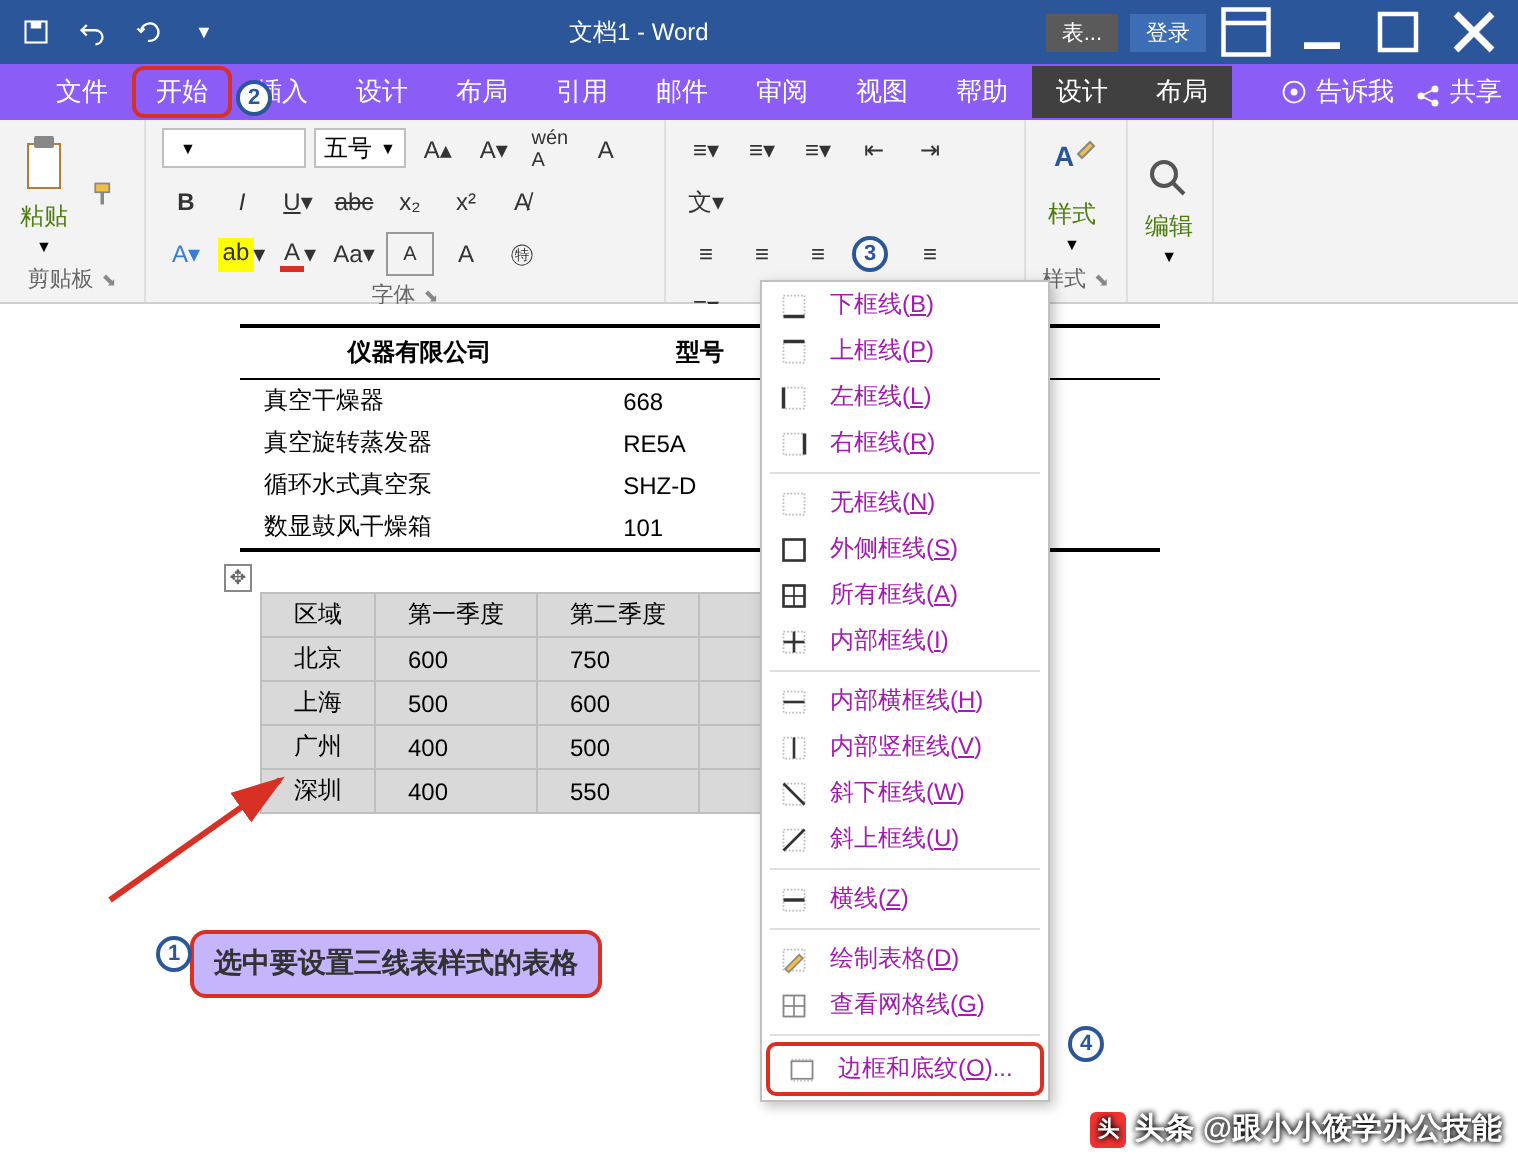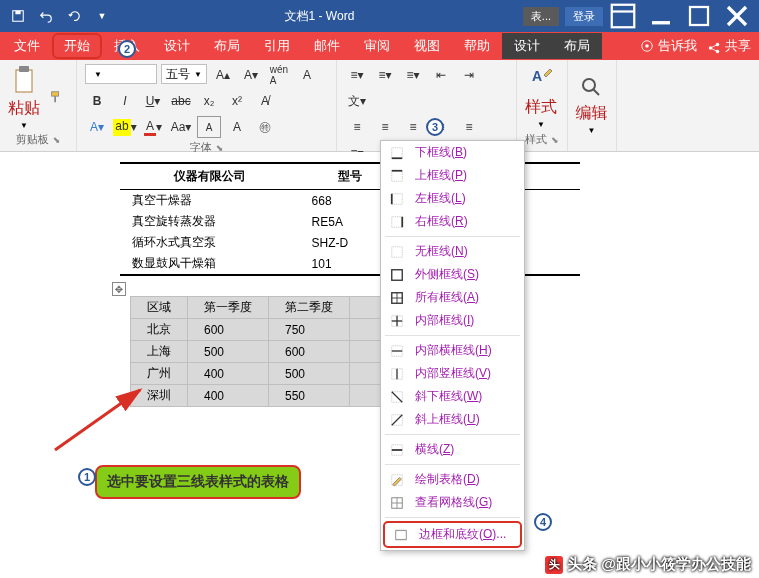--- a/index.html
+++ b/index.html
@@ -10,34 +10,34 @@
 .qat { display: flex; gap: 0; padding-left: 4px; }
 .qat-btn { width: 28px; height: 28px; display: flex; align-items: center; justify-content: center; }
 .qat-btn svg { width: 14px; height: 14px; }
 .title-center { flex: 1; text-align: center; }
 .title-right { display: flex; align-items: center; gap: 2px; padding-right: 4px; }
 .login-btn { background: #3d6db5; padding: 2px 8px; font-size: 11px; }
 .ctx-tab { background: #5a5a5a; padding: 2px 8px; font-size: 11px; margin-right: 4px; }
 .win-btn { width: 36px; height: 28px; display: flex; align-items: center; justify-content: center; }
 
 
-.ribbon-tabs { height: 28px; background: #ef4444; display: flex; align-items: center; color: #fff; font-size: 13px; padding-left: 2px; }
+.ribbon-tabs { height: 28px; background: #8b5cf6; display: flex; align-items: center; color: #fff; font-size: 13px; padding-left: 16px; }
 .tab { padding: 4px 12px; cursor: pointer; position: relative; }
 .tab.active { border: 2.5px solid #d93025; border-radius: 6px; padding: 2px 10px; }
 .tab.ctx { background: #404040; }
 .rt-right { margin-left: auto; display: flex; align-items: center; padding-right: 8px; gap: 10px; }
 
 
 .ribbon { height: 92px; background: #f3f3f3; border-bottom: 1px solid #d0d0d0; display: flex; }
 .group { border-right: 1px solid #e0e0e0; padding: 4px 8px 2px; display: flex; flex-direction: column; }
 .group-body { flex: 1; display: flex; align-items: center; }
 .group-label { text-align: center; font-size: 11px; color: #666; padding: 2px 0; display: flex; justify-content: center; align-items: center; gap: 4px; }
 .dlr { font-size: 9px; color: #888; }
 .vstack { display: flex; flex-direction: column; align-items: center; gap: 2px; }
-.vstack-label { font-size: 16px; color: #b91c1c; }
+.vstack-label { font-size: 12px; color: #4d7c0f; }
 .rowbtns { display: flex; gap: 4px; flex-wrap: wrap; }
 .rbtn { width: 24px; height: 22px; display: flex; align-items: center; justify-content: center; font-size: 12px; color: #333; }
 .rbtn svg { width: 14px; height: 14px; }
 .font-rows { display: flex; flex-direction: column; gap: 4px; }
 .combo { display: inline-flex; align-items: center; border: 1px solid #c0c0c0; background: #fff; height: 20px; font-size: 12px; padding: 0 4px; }
 .combo .caret { margin-left: 4px; font-size: 8px; }
 .para-rows { display: flex; flex-direction: column; gap: 4px; }
 
 
 .border-btn-hl { border: 2.5px solid #d93025; border-radius: 6px; padding: 1px 2px; display: inline-flex; }
@@ -60,21 +60,21 @@
 .table1 tr:last-child td { border-bottom: 2px solid #000; }
 
 .table2-wrap { position: relative; margin-top: 20px; margin-left: 90px; }
 .sel-handle { position: absolute; left: -18px; top: -14px; width: 14px; height: 14px; border: 1px solid #888; display: flex; align-items: center; justify-content: center; font-size: 10px; color: #666; }
 .table2 { border-collapse: collapse; font-size: 12px; }
 .table2 th, .table2 td { border: 1px solid #bfbfbf; padding: 2px 16px; text-align: left; background: #d9d9d9; }
 .table2 th { background: #d9d9d9; font-weight: normal; }
 
 
 .callout { position: absolute; left: 95px; top: 465px; display: flex; align-items: center; gap: 6px; }
-.callout-box { background: #84cc16; border: 2px solid #d93025; border-radius: 8px; padding: 6px 10px; font-size: 14px; color: #333; font-weight: bold; }
+.callout-box { background: #c4b5fd; border: 2px solid #d93025; border-radius: 8px; padding: 6px 10px; font-size: 14px; color: #333; font-weight: bold; }
 
 
 .badge { position: absolute; width: 18px; height: 18px; border-radius: 50%; background: #fff; border: 2px solid #2b579a; color: #2b579a; font-size: 11px; font-weight: bold; display: flex; align-items: center; justify-content: center; z-index: 20; }
 .b1 { left: 78px; top: 468px; }
 .b2 { left: 118px; top: 40px; }
 .b3 { left: 426px; top: 118px; }
 .b4 { left: 534px; top: 513px; }
 
 
 .arrow { position: absolute; left: 40px; top: 380px; z-index: 5; }

